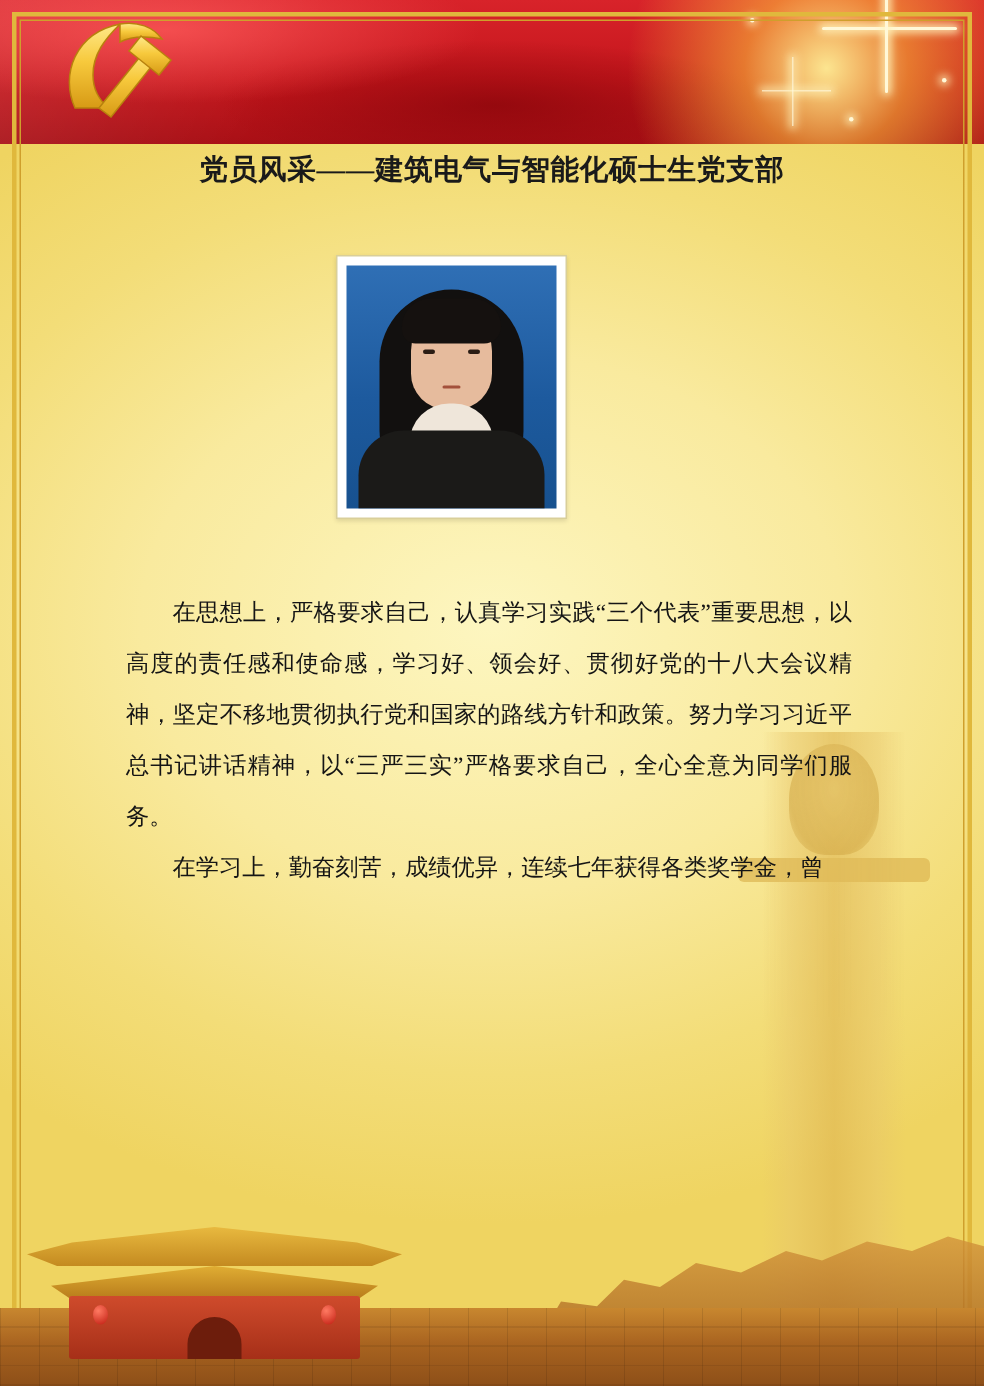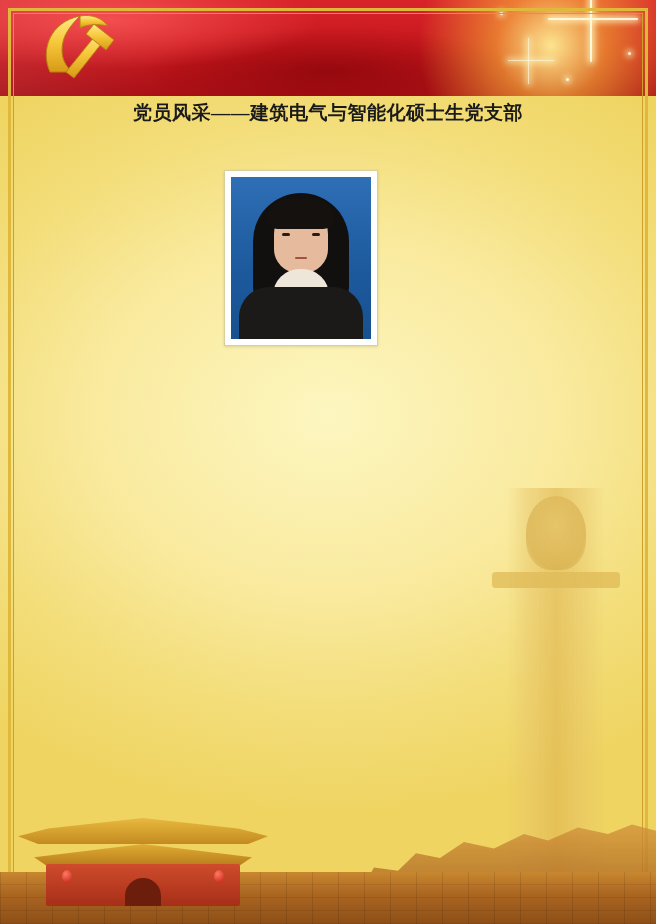--- a/index.html
+++ b/index.html
@@ -359,16 +359,18 @@
         <div class="fringe"></div>
         <div class="eye l"></div>
         <div class="eye r"></div>
         <div class="mouth"></div>
         <div class="scarf"></div>
         <div class="coat"></div>
       </div>
     </div>
 
     <div class="body-text">
+      <p>在思想上，严格要求自己，认真学习实践“三个代表”重要思想，以高度的责任感和使命感，学习好、领会好、贯彻好党的十八大会议精神，坚定不移地贯彻执行党和国家的路线方针和政策。努力学习习近平总书记讲话精神，以“三严三实”严格要求自己，全心全意为同学们服务。</p>
+      <p>在学习上，勤奋刻苦，成绩优异，连续七年获得各类奖学金，曾</p>
     </div>
 
   </div>
 </div>
 
 </body></html>

